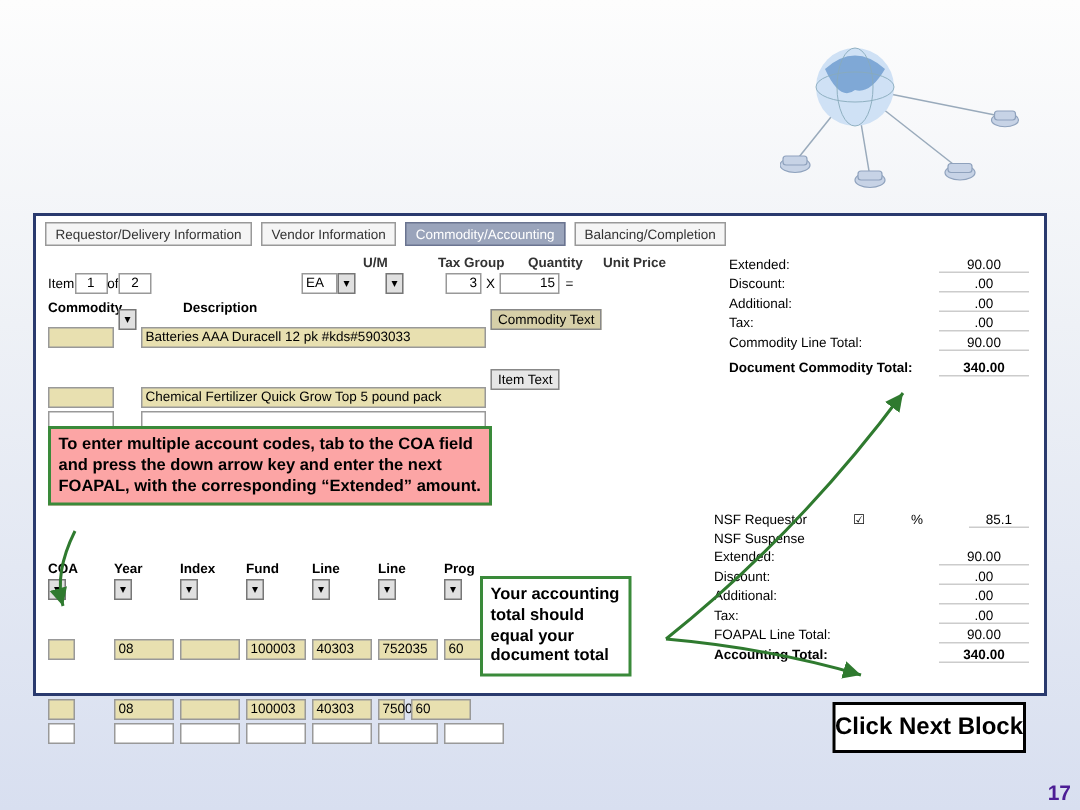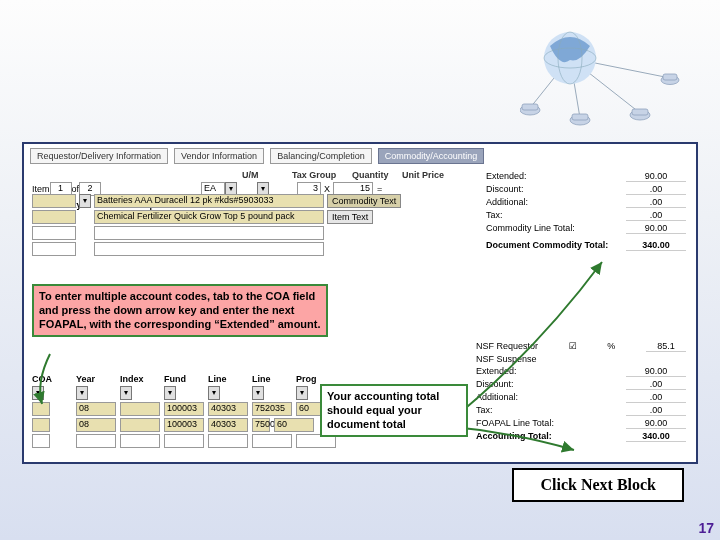--- a/index.html
+++ b/index.html
@@ -58,49 +58,49 @@
     top: 26px;
     width: 200px;
     font-size: 9px;
   }
   .trow { display:flex; justify-content:space-between; padding:1px 0; }
   .trow .tval { width: 60px; text-align:center; border-bottom:1px solid #ccc;}
   .commodity-area {
     position:absolute; left:8px; top:50px; width:390px;
   }
   .com-row { display:flex; align-items:center; gap:3px; margin-bottom:2px;}
-  .beige { background:#e8e0b0 !important; }
+  .beige { background:#e8e0b0 !important;margin-top:24px; }
   .btn-like { border:1px solid #888; background:#d6cfa8; font-size:9px; padding:1px 4px; }
   .callout1 {
     position:absolute; left:8px; top:140px; width:296px;
     background:#fca5a5; border:2px solid #3a8a3a; padding:4px 5px;
     font-family: Arial; font-size:11px; font-weight:bold; line-height:1.25;
     z-index:5;
   }
   .callout2 {
-    position:absolute; left:296px; top:240px; width:148px;
+    position:absolute; left:296px; top:240px; width:101px;
     background:#fff; border:2px solid #3a8a3a; padding:4px 5px;
     font-family: Arial; font-size:11px; font-weight:bold; line-height:1.25;
     z-index:5;
   }
   .coa-block {
     position:absolute; left:8px; top:230px; width:430px;
   }
   .coa-hdr { display:flex; gap:4px; font-size:9px; font-weight:bold;}
   .coa-hdr div { width:40px; }
   .coa-ddrow { display:flex; gap:4px; margin-top:2px;}
   .coa-row { display:flex; gap:4px; margin-top:2px;}
   .coa-cell { width:40px; height:14px; }
   .totals2 {
     position:absolute; right:10px; top:196px; width:210px; font-size:9px;
   }
   .nextblock {
     position:absolute; right:36px; bottom:38px;
-    border:2px solid #000; background:#fff; padding:6px 26px;
-    font-family:Liberation Serif, serif; font-size:16px; font-weight:bold;
+    border:2px solid #000; background:#fff; padding:6px 0;
+    font-family:Liberation Sans, sans-serif; font-size:16px; font-weight:bold;
   }
   .pagenum {
     position:absolute; right:6px; bottom:4px; font-size:14px; font-weight:bold; color:#4c1d95;
   }
   svg.arrow { position:absolute; pointer-events:none; z-index:4; }
   .globe {
     position:absolute; right:40px; top:18px; width:160px; height:110px;
   }
 </style>
 </head>
@@ -127,22 +127,22 @@
         <rect x="143" y="56" width="14" height="6" rx="2"></rect>
     </g>
   </svg>
 </div>
 
 <div class="panel">
 
   <div class="tabs">
     <div class="tab">Requestor/Delivery Information</div>
     <div class="tab">Vendor Information</div>
+    <div class="tab active">Commodity/Accounting</div>
     <div class="tab">Balancing/Completion</div>
-    <div class="tab active">Commodity/Accounting</div>
   </div>
 
   <div class="col-labels" style="gap:0;">
     <div style="width:210px;"></div>
     <div style="width:50px;">U/M</div>
     <div style="width:60px;">Tax Group</div>
     <div style="width:50px;">Quantity</div>
     <div style="width:60px;">Unit Price</div>
   </div>
 

